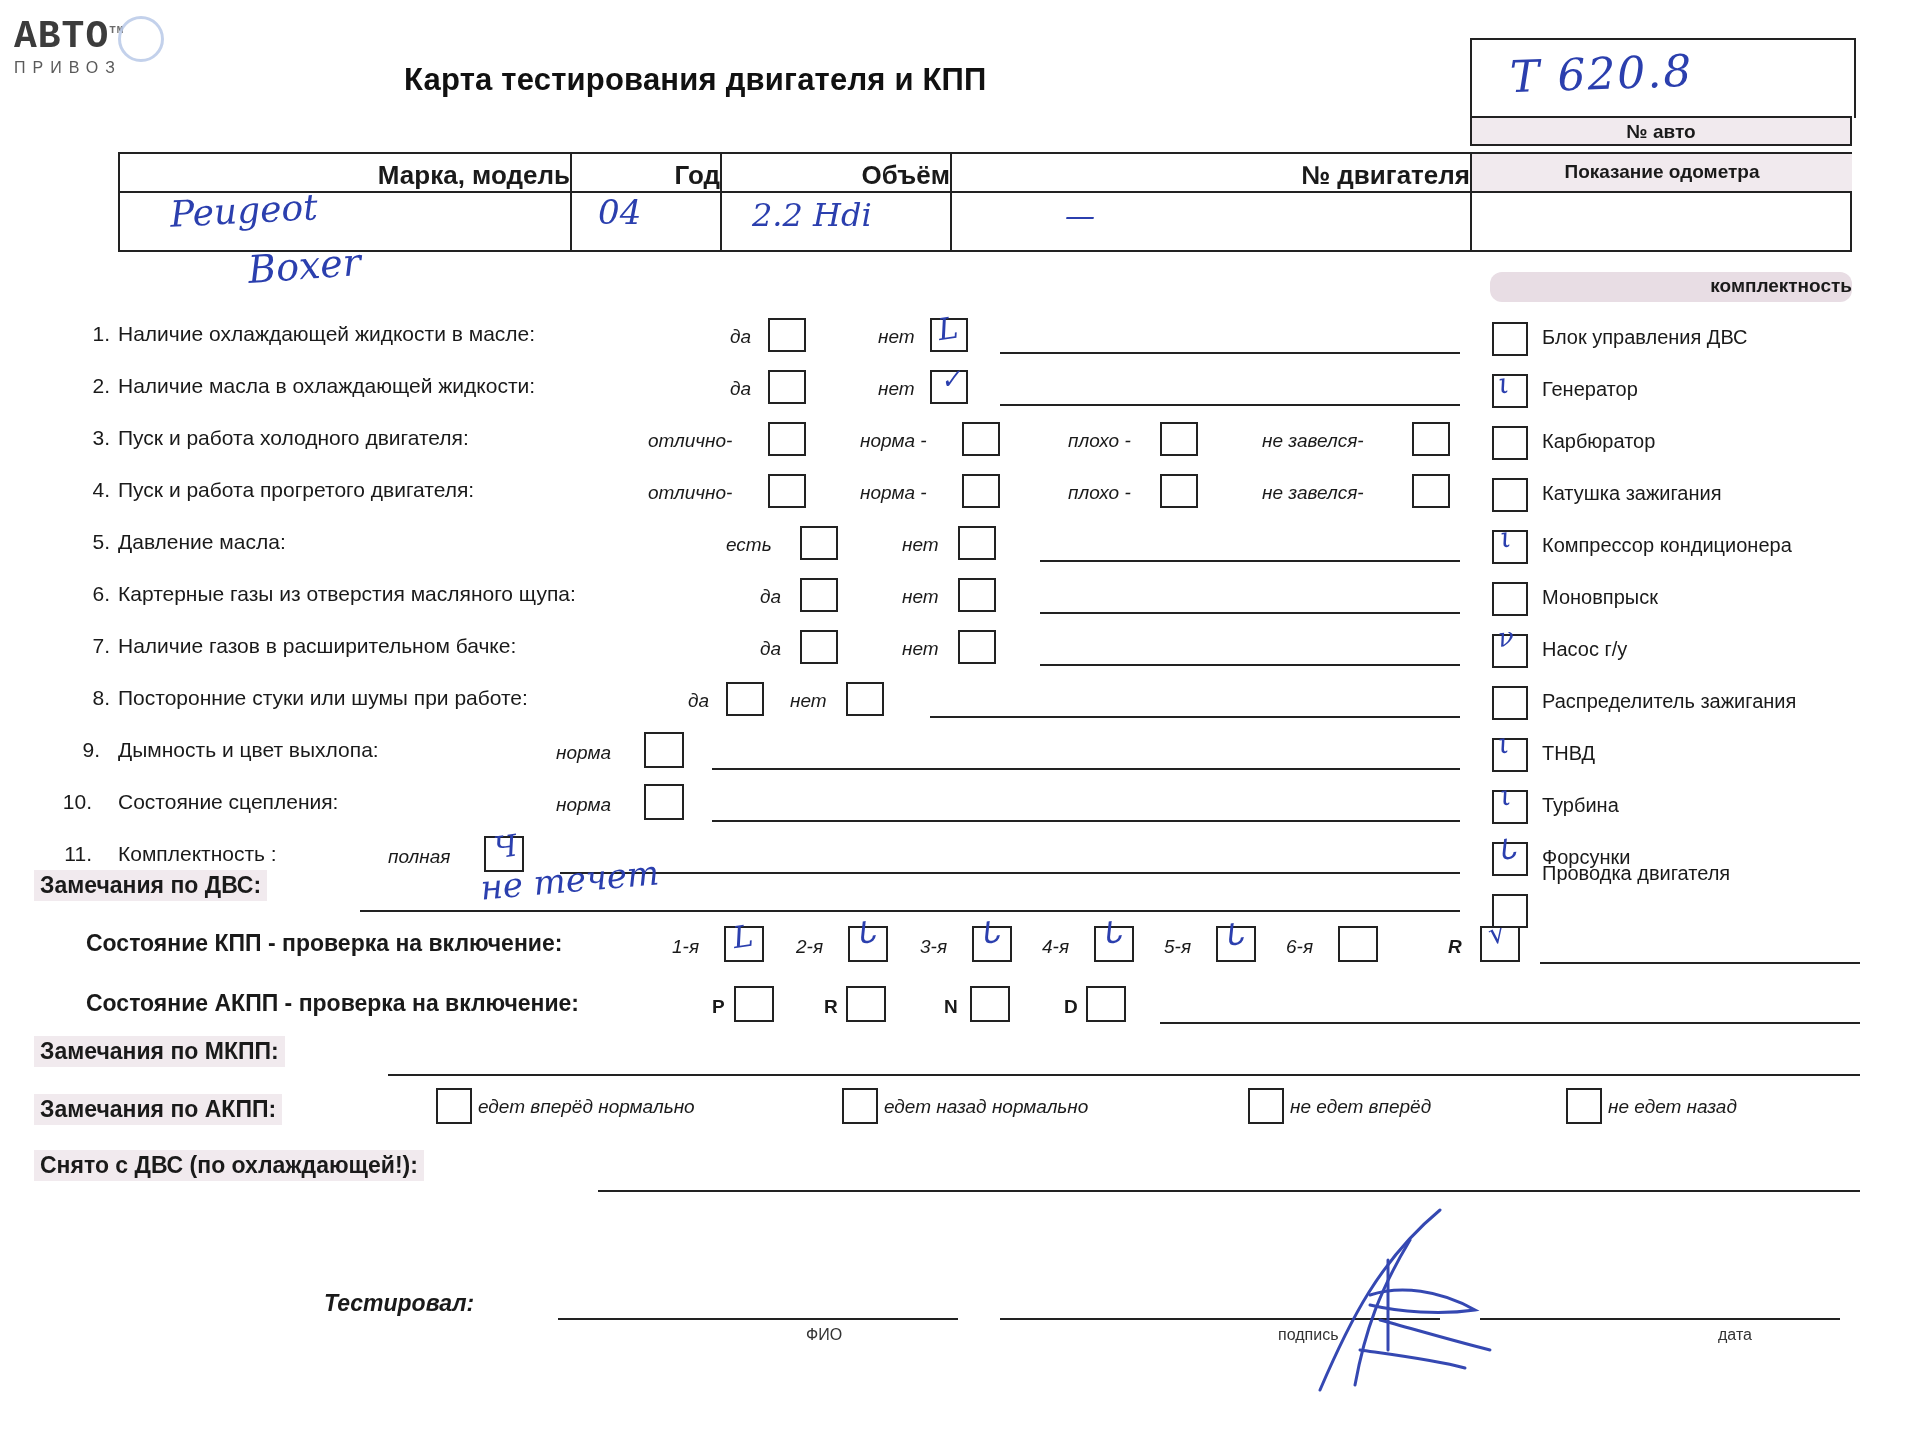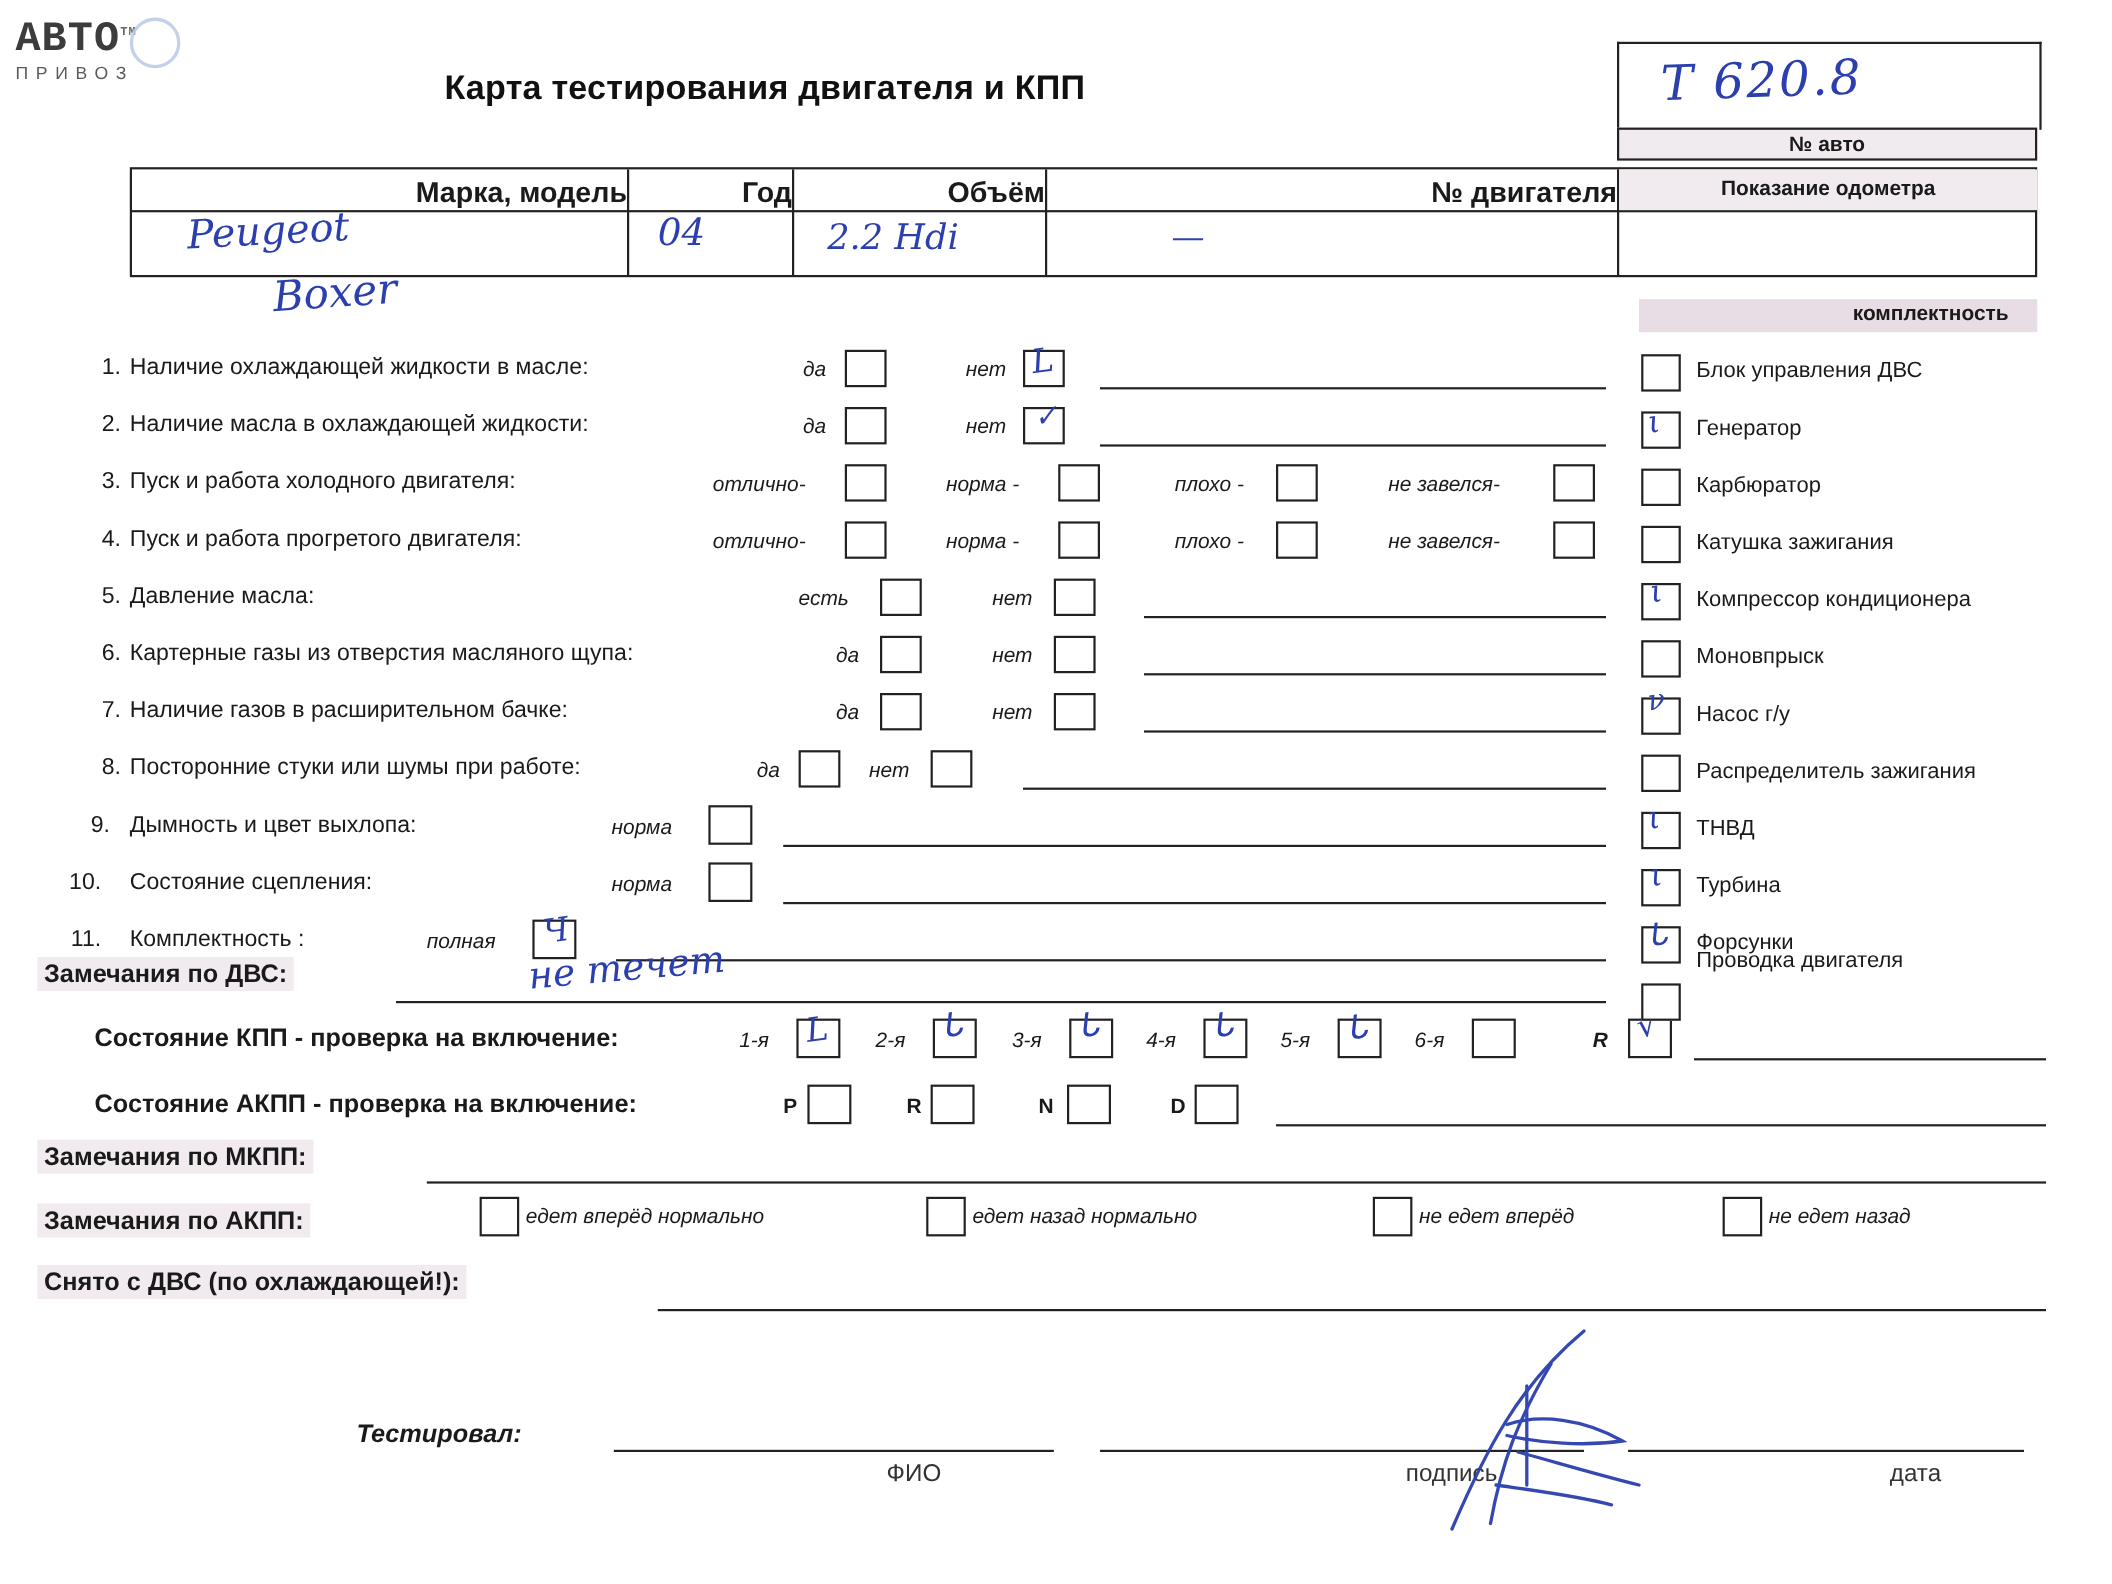--- a/index.html
+++ b/index.html
@@ -169,22 +169,23 @@
   
   .kompl-head {
     position: absolute;
     left: 1490px; top: 272px;
     width: 362px; height: 30px;
     background: #e8dde4;
     font-weight: bold;
     font-size: 19px;
     text-align: right;
     line-height: 28px;
-    padding-right: 26px;
+    padding-right: 0;
     box-sizing: border-box;
+    border-radius: 12px;
   }
   .kl {
     position: absolute;
     font-size: 20px;
     white-space: nowrap;
   }
 
   
   .tick {
     position: absolute;
@@ -195,21 +196,21 @@
     line-height: 1;
     transform: rotate(-8deg);
   }
   .scribble {
     position: absolute;
     color: #2b3fae;
     opacity: .95;
   }
   .footer-lbl {
     position: absolute;
-    font-size: 22px;
+    font-size: 16px;
     color: #333;
   }
 </style>
 </head>
 <body>
 
 <div class="page">
 
   <div class="logo">
     <div class="logo-word"><span>АВТО</span><span class="logo-tm">TM</span></div>

